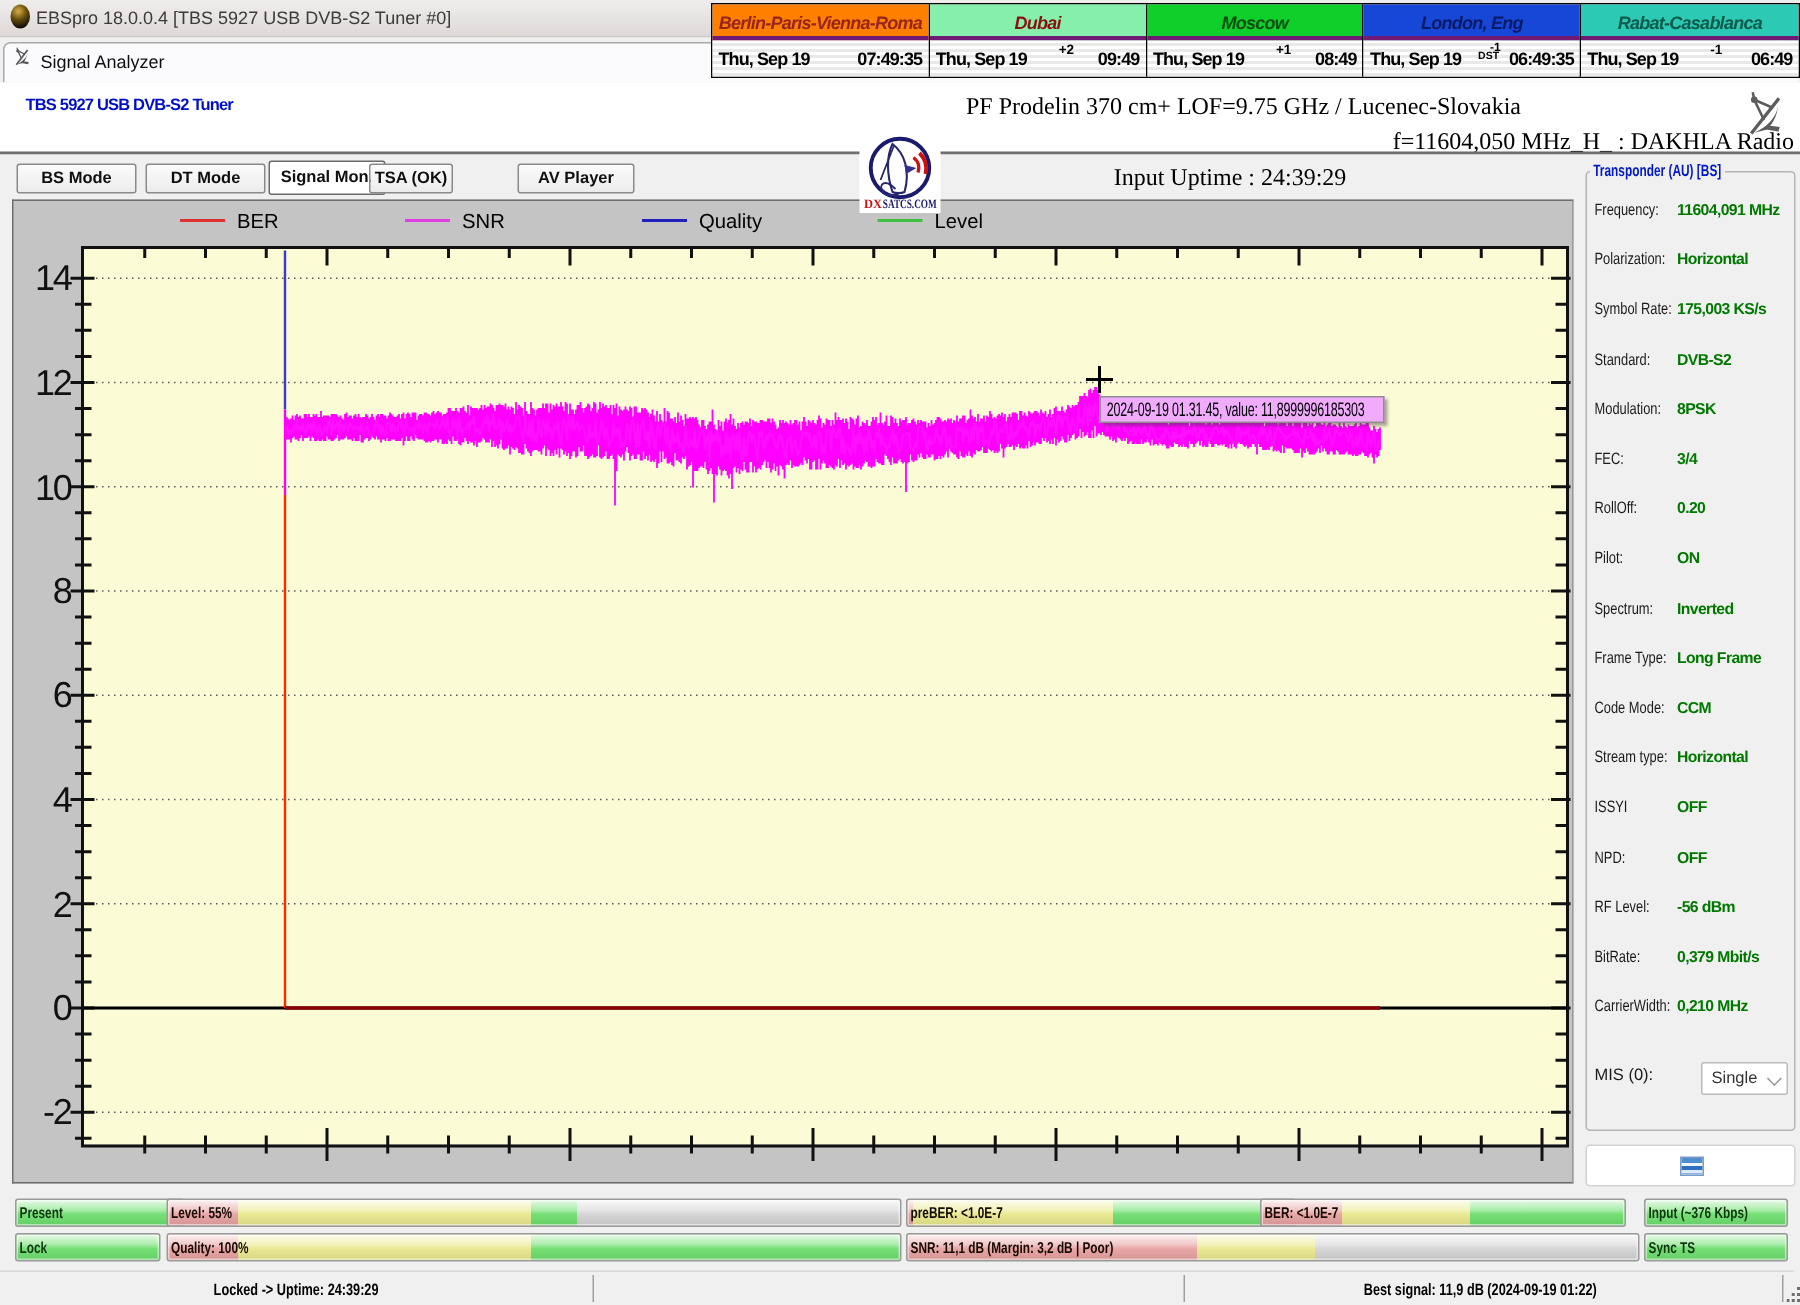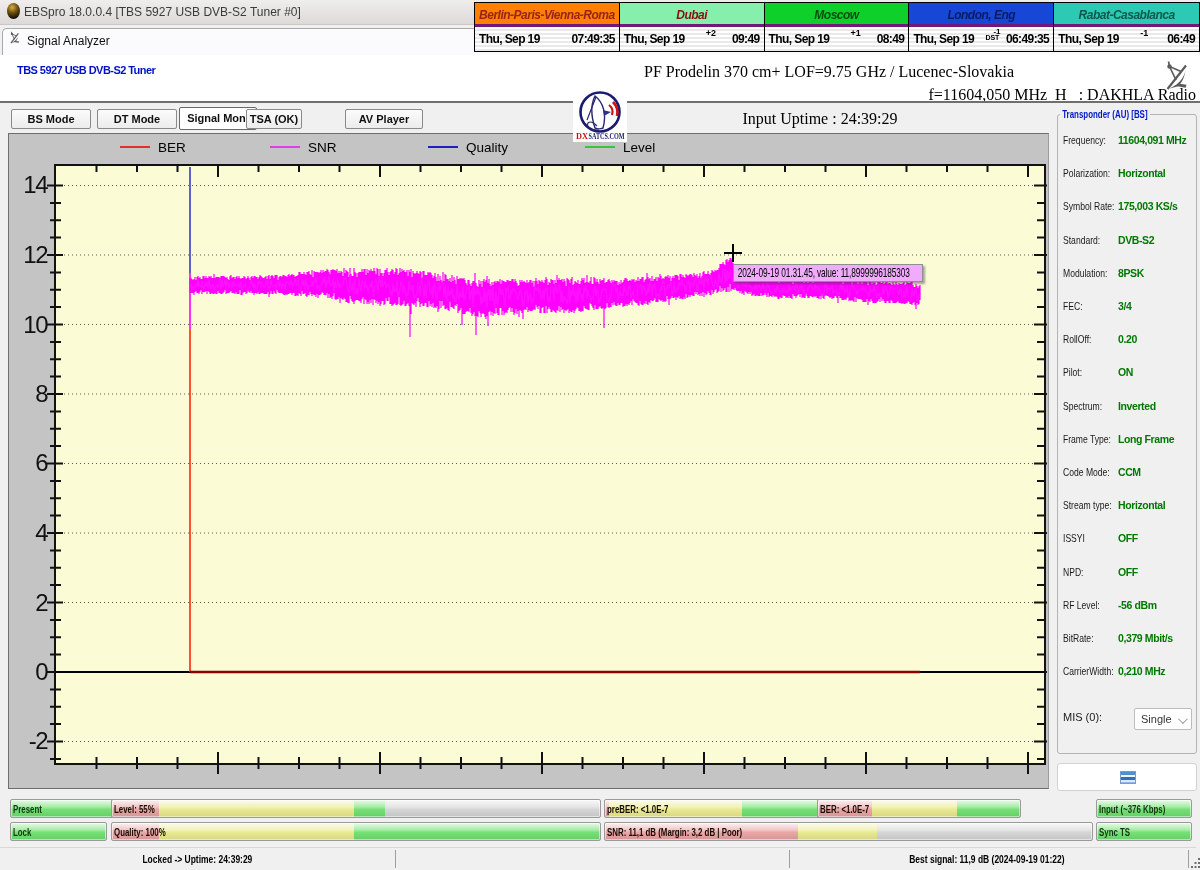--- a/index.html
+++ b/index.html
@@ -287,21 +287,21 @@
 
 <div id="misrow">MIS (0):</div>
 <div id="miscombo">Single</div>
 <div id="pbtn">
     <div class="ic"></div>
   </div>
 
 <div class="sbar" style="left:10px;top:799px;width:113px;background-image:linear-gradient(to bottom, rgba(255,255,255,.85), rgba(255,255,255,.4) 40%, rgba(255,255,255,.05) 55%, rgba(0,0,0,.08)),linear-gradient(to right, #6fdf6f 0px, #6fdf6f 97px);color:#113511"><span>Present</span></div>
 <div class="sbar" style="left:111px;top:799px;width:490px;background-image:linear-gradient(to bottom, rgba(255,255,255,.85), rgba(255,255,255,.4) 40%, rgba(255,255,255,.05) 55%, rgba(0,0,0,.08)),linear-gradient(to right, #e8a2a2 0px, #e8a2a2 47px, #e9e98e 47px, #e9e98e 242px, #6fdf6f 242px, #6fdf6f 273px, #d4d4d4 273px, #d4d4d4 490px);color:#140a00"><span>Level: 55%</span></div>
 <div class="sbar" style="left:604px;top:799px;width:260px;background-image:linear-gradient(to bottom, rgba(255,255,255,.85), rgba(255,255,255,.4) 40%, rgba(255,255,255,.05) 55%, rgba(0,0,0,.08)),linear-gradient(to right, #e8a2a2 0px, #e8a2a2 4px, #e9e98e 4px, #e9e98e 137px, #6fdf6f 137px, #6fdf6f 241px);color:#140a00"><span>preBER: &lt;1.0E-7</span></div>
-<div class="sbar" style="left:817px;top:799px;width:204px;background-image:linear-gradient(to bottom, rgba(255,255,255,.85), rgba(255,255,255,.4) 40%, rgba(255,255,255,.05) 55%, rgba(0,0,0,.08)),linear-gradient(to right, #e8a2a2 0px, #e8a2a2 54px, #e9e98e 54px, #e9e98e 139px, #6fdf6f 139px, #6fdf6f 244px);color:#140a00"><span>BER: &lt;1.0E-7</span></div>
+<div class="sbar" style="left:840px;top:799px;width:244px;background-image:linear-gradient(to bottom, rgba(255,255,255,.85), rgba(255,255,255,.4) 40%, rgba(255,255,255,.05) 55%, rgba(0,0,0,.08)),linear-gradient(to right, #e8a2a2 0px, #e8a2a2 54px, #e9e98e 54px, #e9e98e 139px, #6fdf6f 139px, #6fdf6f 244px);color:#140a00"><span>BER: &lt;1.0E-7</span></div>
 <div class="sbar" style="left:1096px;top:799px;width:96px;background-image:linear-gradient(to bottom, rgba(255,255,255,.85), rgba(255,255,255,.4) 40%, rgba(255,255,255,.05) 55%, rgba(0,0,0,.08)),linear-gradient(to right, #6fdf6f 0px, #6fdf6f 96px);color:#113511"><span>Input (~376 Kbps)</span></div>
 <div class="sbar" style="left:10px;top:822px;width:97px;background-image:linear-gradient(to bottom, rgba(255,255,255,.85), rgba(255,255,255,.4) 40%, rgba(255,255,255,.05) 55%, rgba(0,0,0,.08)),linear-gradient(to right, #6fdf6f 0px, #6fdf6f 97px);color:#113511"><span>Lock</span></div>
 <div class="sbar" style="left:111px;top:822px;width:490px;background-image:linear-gradient(to bottom, rgba(255,255,255,.85), rgba(255,255,255,.4) 40%, rgba(255,255,255,.05) 55%, rgba(0,0,0,.08)),linear-gradient(to right, #e8a2a2 0px, #e8a2a2 47px, #e9e98e 47px, #e9e98e 242px, #6fdf6f 242px, #6fdf6f 490px);color:#140a00"><span>Quality: 100%</span></div>
 <div class="sbar" style="left:604px;top:822px;width:489px;background-image:linear-gradient(to bottom, rgba(255,255,255,.85), rgba(255,255,255,.4) 40%, rgba(255,255,255,.05) 55%, rgba(0,0,0,.08)),linear-gradient(to right, #e8a2a2 0px, #e8a2a2 193px, #e9e98e 193px, #e9e98e 272px, #d4d4d4 272px, #d4d4d4 489px);color:#140a00"><span>SNR: 11,1 dB (Margin: 3,2 dB | Poor)</span></div>
 <div class="sbar" style="left:1096px;top:822px;width:96px;background-image:linear-gradient(to bottom, rgba(255,255,255,.85), rgba(255,255,255,.4) 40%, rgba(255,255,255,.05) 55%, rgba(0,0,0,.08)),linear-gradient(to right, #6fdf6f 0px, #6fdf6f 96px);color:#113511"><span>Sync TS</span></div>
 
 <div id="sbot">
  <div class="sec" style="left:0;width:395px"><span>Locked -&gt; Uptime: 24:39:29</span></div>
  <div class="sec" style="left:789px;width:396px"><span>Best signal: 11,9 dB (2024-09-19 01:22)</span></div>
  <div class="div" style="left:395px"></div>

